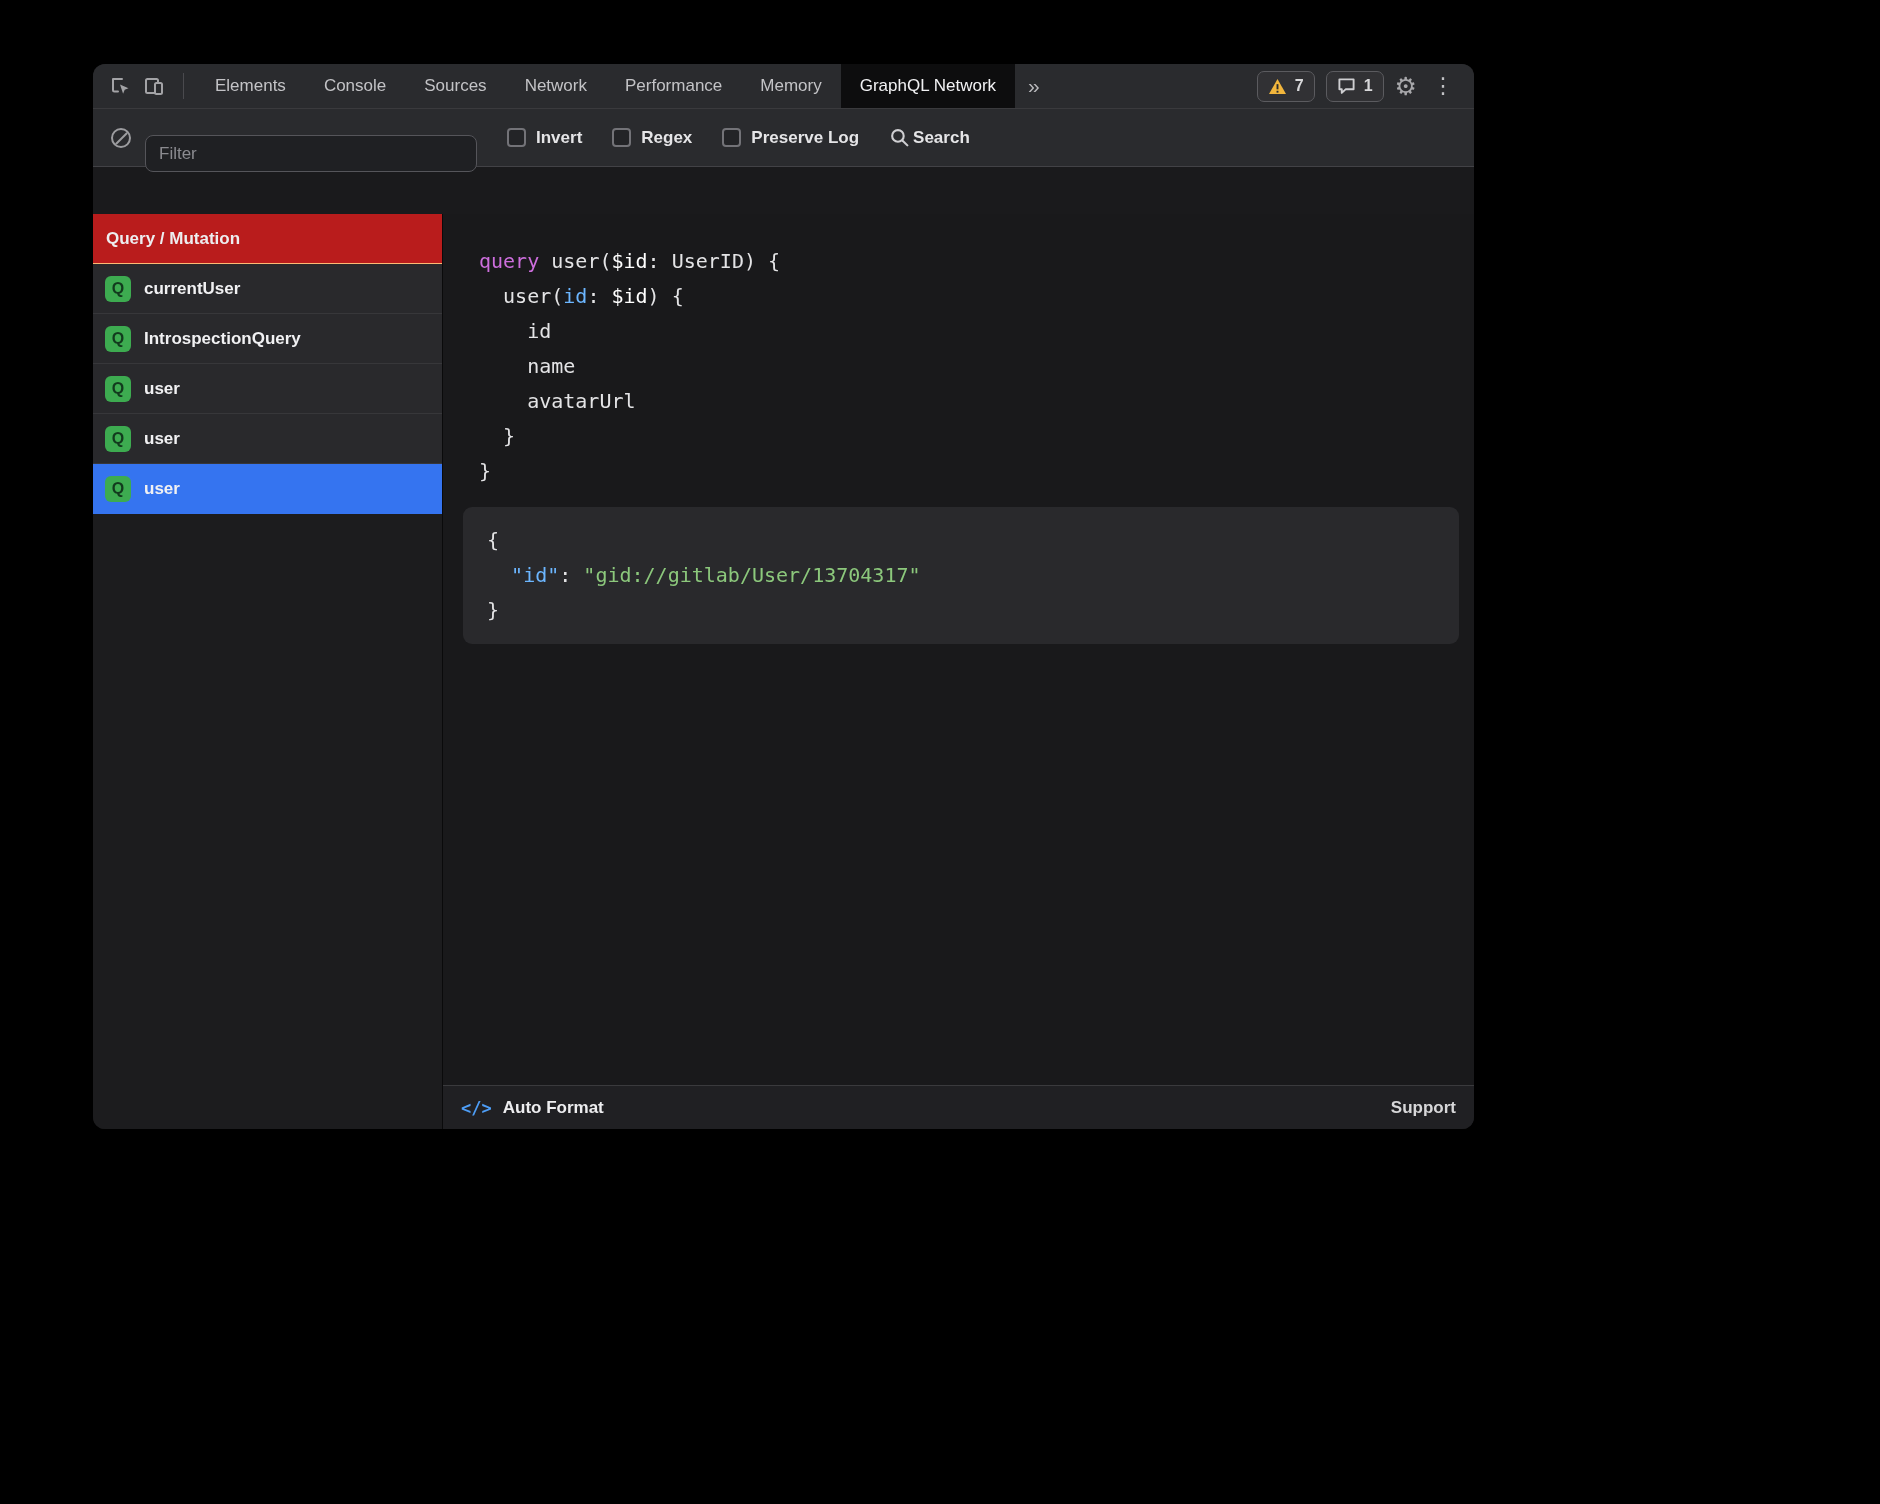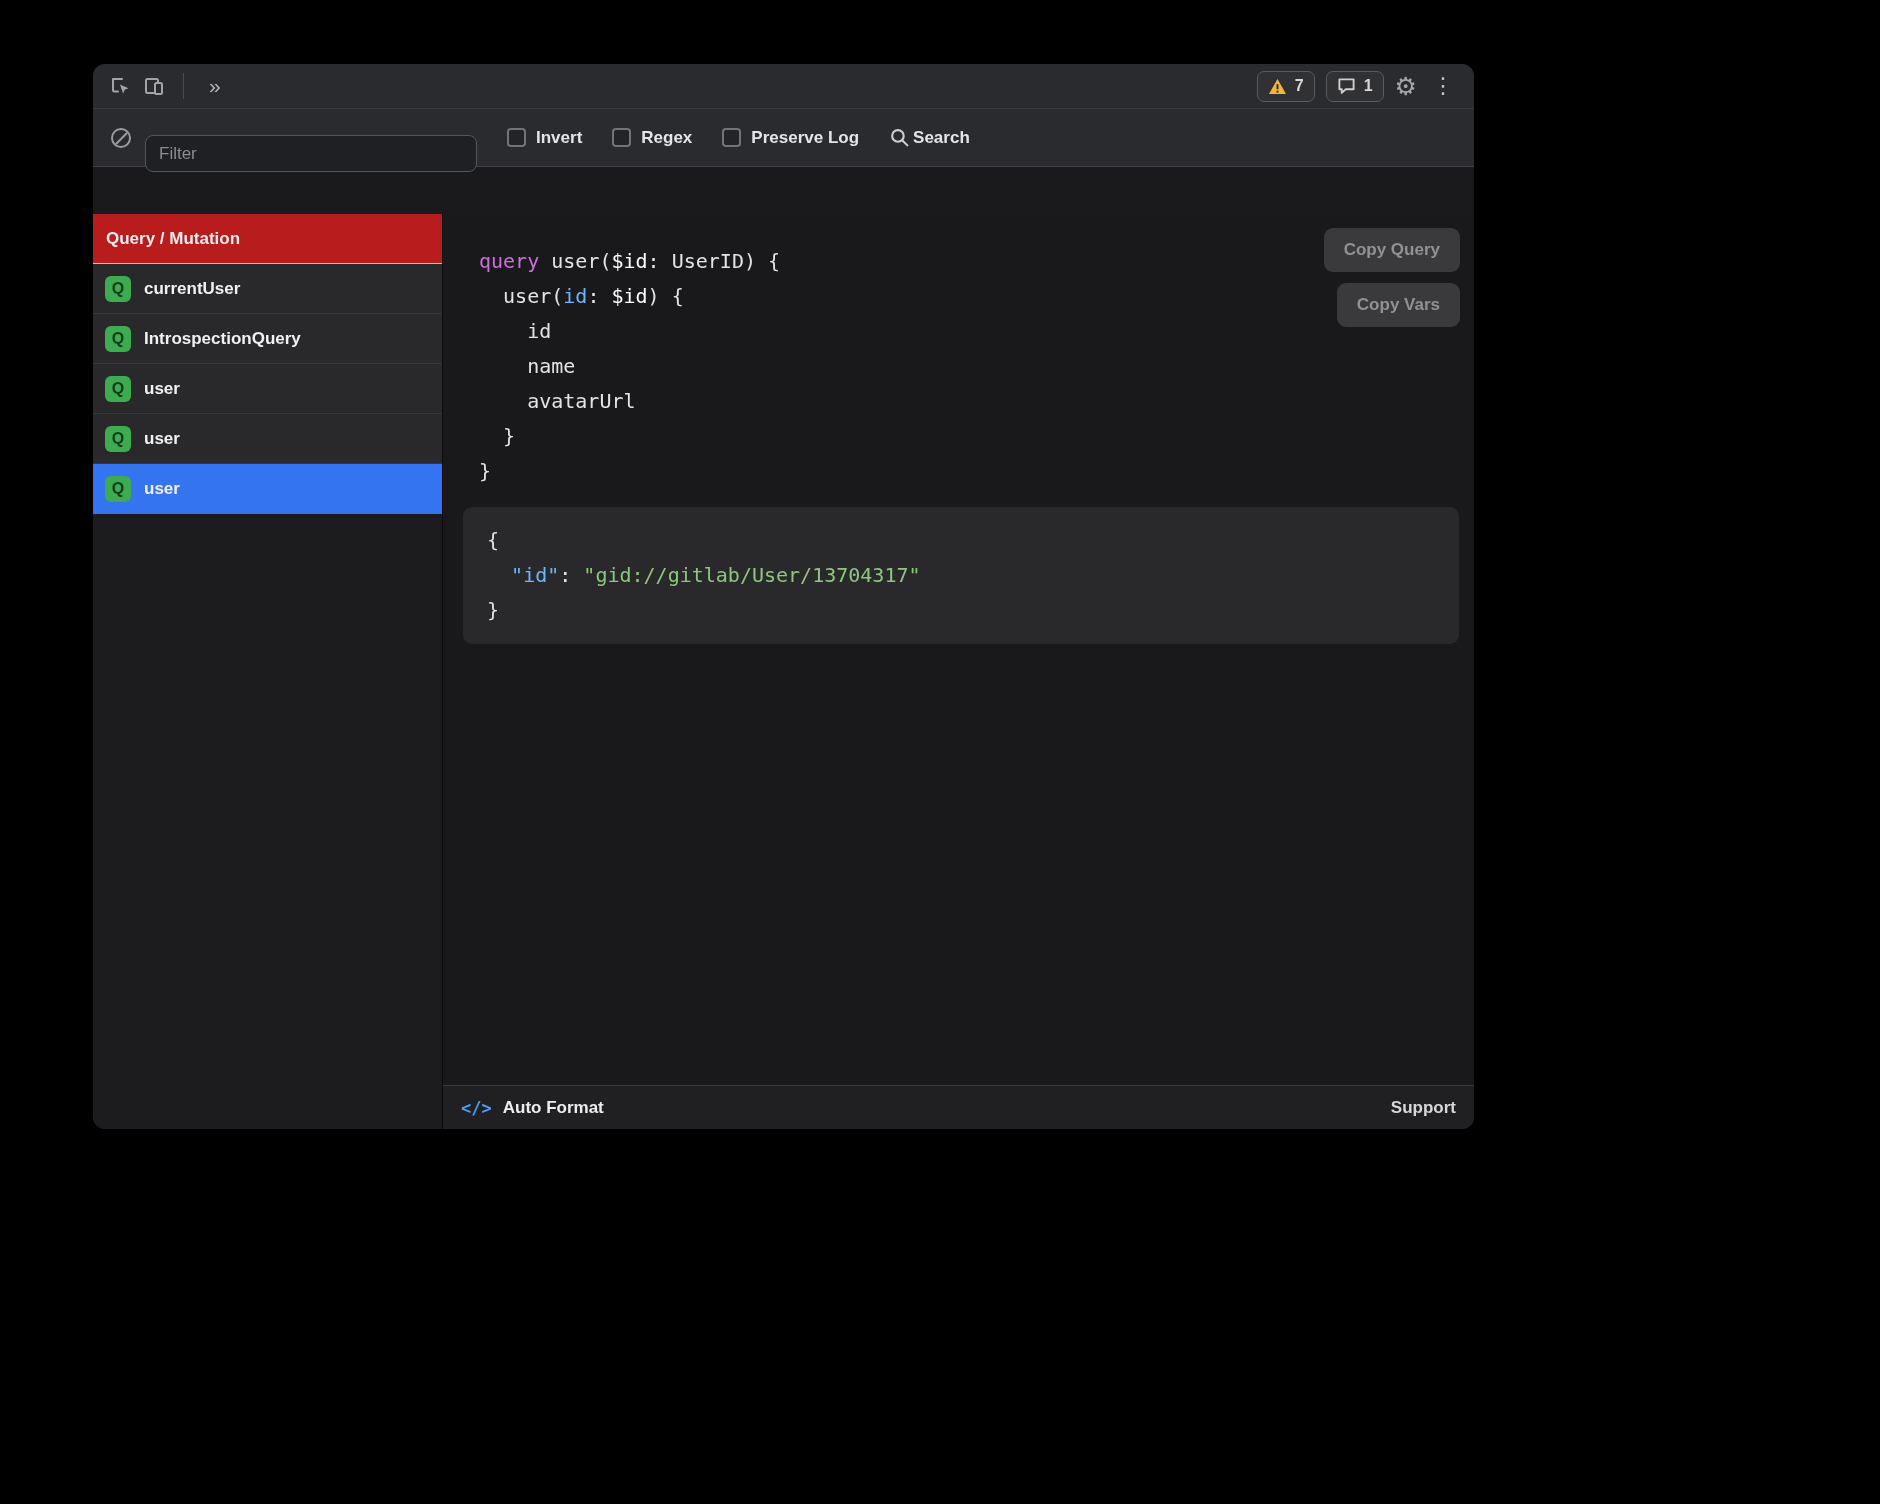--- a/index.html
+++ b/index.html
@@ -107,20 +107,29 @@
       </span>
       <span class="tbtn">
         <svg width="22" height="22" viewBox="0 0 22 22">
           <rect x="3" y="4" width="12" height="14" rx="1.5" fill="none" stroke="#a3a3a6" stroke-width="2"></rect>
           <rect x="12" y="8" width="7" height="11" rx="1.5" fill="#2a2b2e" stroke="#a3a3a6" stroke-width="2"></rect>
         </svg>
       </span>
       <span class="tool-sep"></span>
     </div>
 
+    <div class="dt-tabs">
+        <div class="dt-tab">Elements</div>
+        <div class="dt-tab">Console</div>
+        <div class="dt-tab">Sources</div>
+        <div class="dt-tab">Network</div>
+        <div class="dt-tab">Performance</div>
+        <div class="dt-tab">Memory</div>
+        <div class="dt-tab selected">GraphQL Network</div>
+      </div>
 
     <span class="more-tabs">»</span>
 
     <div class="toolbar-right">
       <span class="badge-pill">
         <span style="display:flex;">
           <svg width="19" height="17" viewBox="0 0 20 18">
             <path d="M10 1 L19 17 H1 Z" fill="#f2b63c"></path>
             <rect x="9" y="6.5" width="2" height="5.5" fill="#2a2b2e"></rect>
             <rect x="9" y="13.5" width="2" height="2" fill="#2a2b2e"></rect>
@@ -193,24 +202,20 @@
           <div class="q-item selected">
             <span class="q-badge">Q</span>
             <span class="q-label">user</span>
           </div>
         </div>
     </div>
 
     <div class="panel">
 
       <div class="panel-content">
-        <div class="copy-buttons">
-          <button class="copy-btn">Copy Query</button>
-          <button class="copy-btn">Copy Vars</button>
-        </div>
         <div class="code"><div class="code-line"><span class="tok-kw">query</span><span class="tok-plain"> user(</span><span class="tok-var">$id</span><span class="tok-plain">: UserID) {</span></div><div class="code-line"><span class="tok-plain">  user(</span><span class="tok-prop">id</span><span class="tok-plain">: </span><span class="tok-var">$id</span><span class="tok-plain">) {</span></div><div class="code-line"><span class="tok-plain">    id</span></div><div class="code-line"><span class="tok-plain">    name</span></div><div class="code-line"><span class="tok-plain">    avatarUrl</span></div><div class="code-line"><span class="tok-plain">  }</span></div><div class="code-line"><span class="tok-plain">}</span></div></div>
         <div class="vars-box">
           <div class="code"><div class="code-line"><span class="tok-plain">{</span></div><div class="code-line"><span class="tok-plain">  </span><span class="tok-prop">"id"</span><span class="tok-plain">: </span><span class="tok-str">"gid://gitlab/User/13704317"</span></div><div class="code-line"><span class="tok-plain">}</span></div></div>
         </div>
       </div>
 
       <div class="footer">
         <div class="footer-left">
           <span class="code-icon">&lt;/&gt;</span>
           <span>Auto Format</span>

